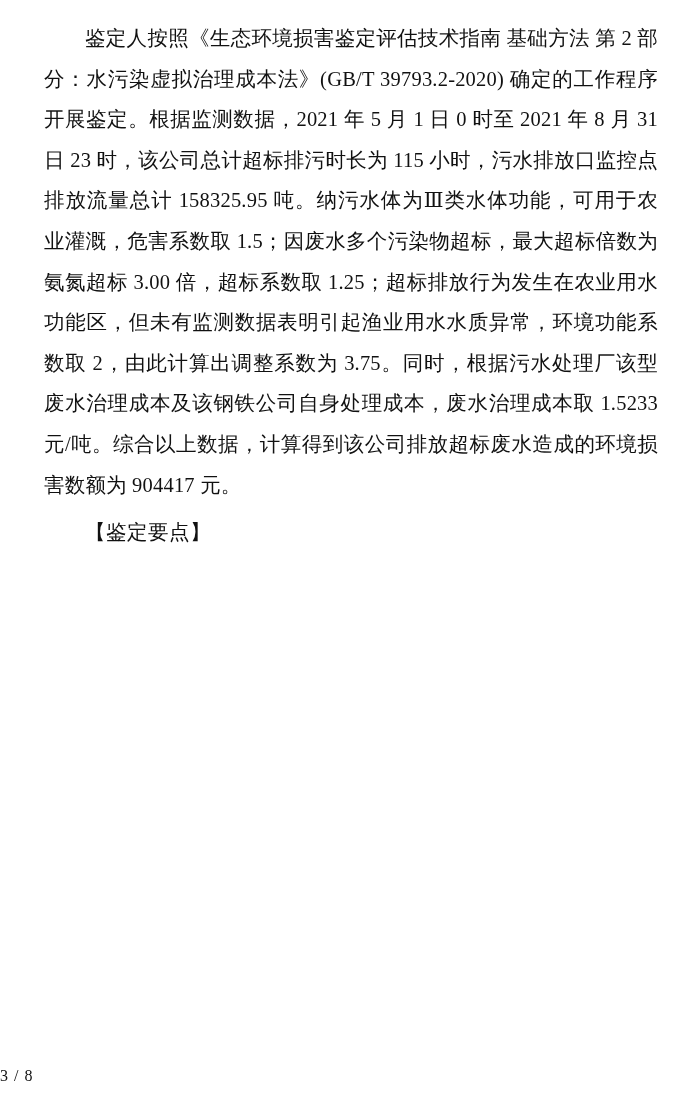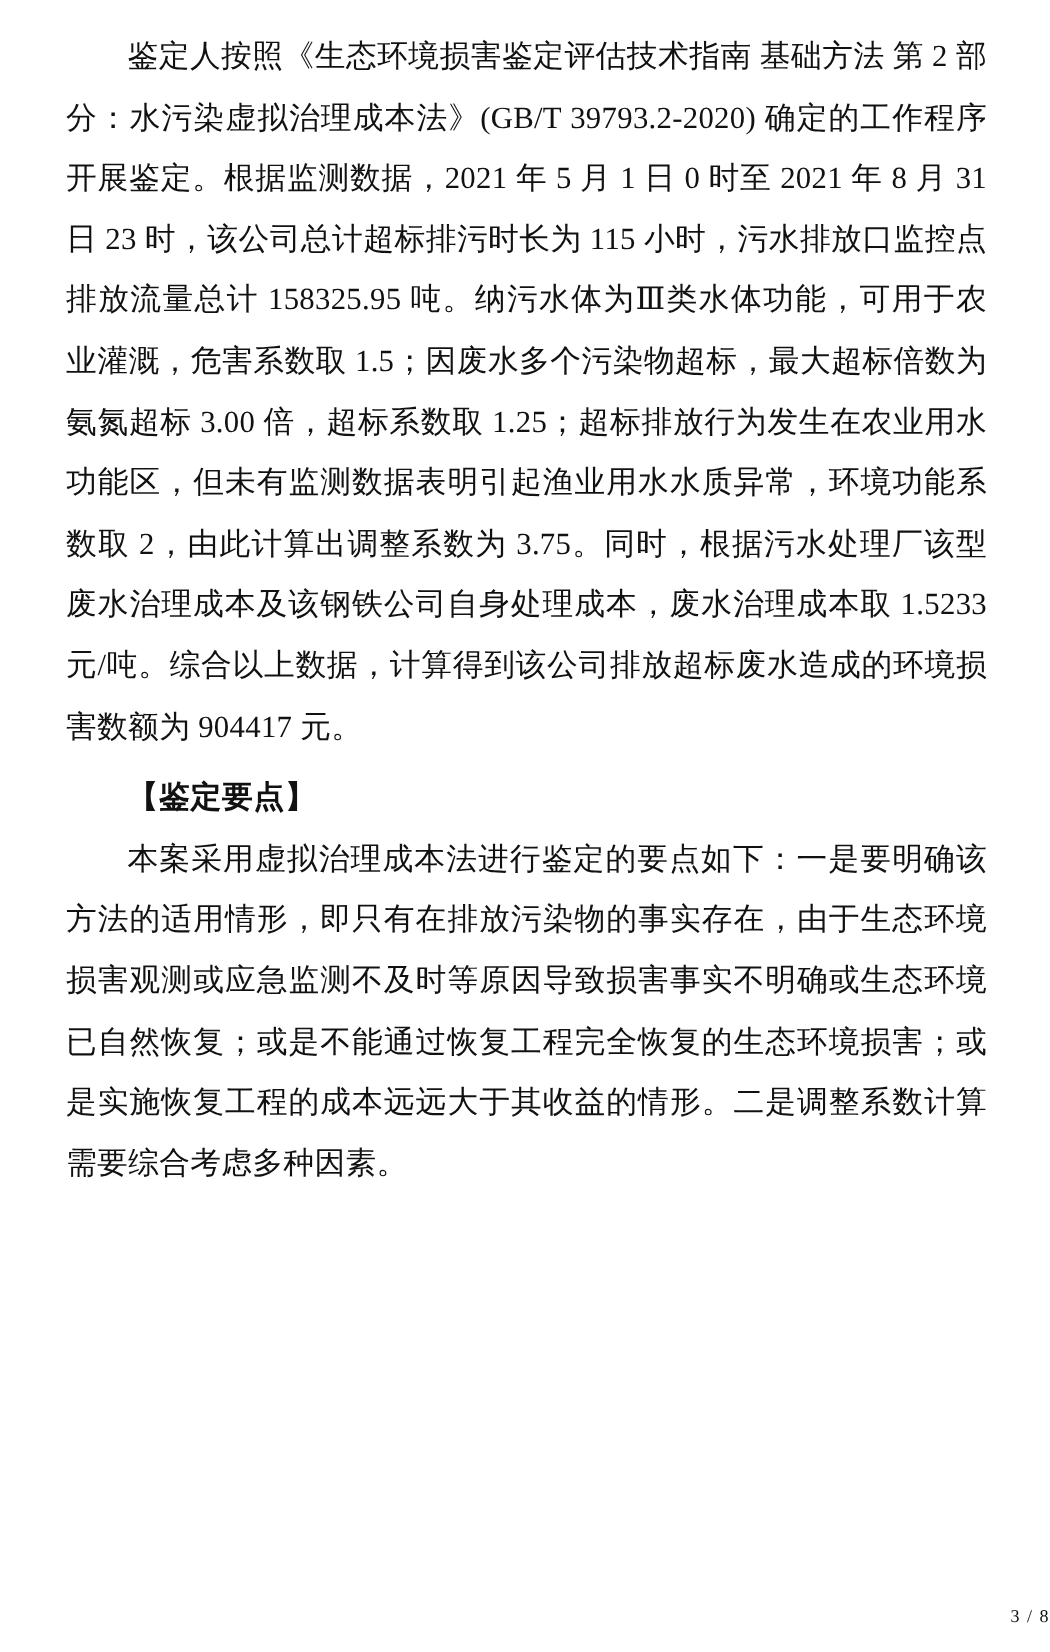--- a/index.html
+++ b/index.html
@@ -30,50 +30,49 @@
     margin: 0;
   }
   .indent {
     text-indent: 2em;
   }
   .heading {
     font-size: 20.5px;
     line-height: 40.6px;
     margin: 0;
     text-indent: 2em;
-    font-weight: 700;
+    font-weight: 400;
     letter-spacing: 0.5px;
   }
   .spacer-sm {
     height: 7px;
   }
   .footer {
     position: absolute;
     left: 0;
     right: 0;
     bottom: 16px;
-    text-align: right;
-    font-size: 12px;
+    text-align: left;
+    font-size: 16px;
     font-family: "Liberation Serif", "DejaVu Serif", serif;
     color: #111111;
     letter-spacing: 1px;
   }
 </style>
 </head>
 <body>
 
 <div class="page">
 
   <p class="para indent">鉴定人按照《生态环境损害鉴定评估技术指南 基础方法 第 2 部分：水污染虚拟治理成本法》(GB/T 39793.2-2020) 确定的工作程序开展鉴定。根据监测数据，2021 年 5 月 1 日 0 时至 2021 年 8 月 31 日 23 时，该公司总计超标排污时长为 115 小时，污水排放口监控点排放流量总计 158325.95 吨。纳污水体为Ⅲ类水体功能，可用于农业灌溉，危害系数取 1.5；因废水多个污染物超标，最大超标倍数为氨氮超标 3.00 倍，超标系数取 1.25；超标排放行为发生在农业用水功能区，但未有监测数据表明引起渔业用水水质异常，环境功能系数取 2，由此计算出调整系数为 3.75。同时，根据污水处理厂该型废水治理成本及该钢铁公司自身处理成本，废水治理成本取 1.5233 元/吨。综合以上数据，计算得到该公司排放超标废水造成的环境损害数额为 904417 元。</p>
 
   <div class="spacer-sm"></div>
 
   <p class="heading">【鉴定要点】</p>
 
-  <p class="para indent">本案采用虚拟治理成本法进行鉴定的要点如下：一是要明确该方法的适用情形，即只有在排放污染物的事实存在，由于生态环境损害观测或应急监测不及时等原因导致损害事实不明确或生态环境已自然恢复；或是不能通过恢复工程完全恢复的生态环境损害；或是实施恢复工程的成本远远大于其收益的情形。二是调整系数计算需要综合考虑多种因素。</p>
 
   <div class="spacer-sm"></div>
 
 
 
   <div class="footer">3 / 8</div>
 
 </div>
 
 </body></html>

